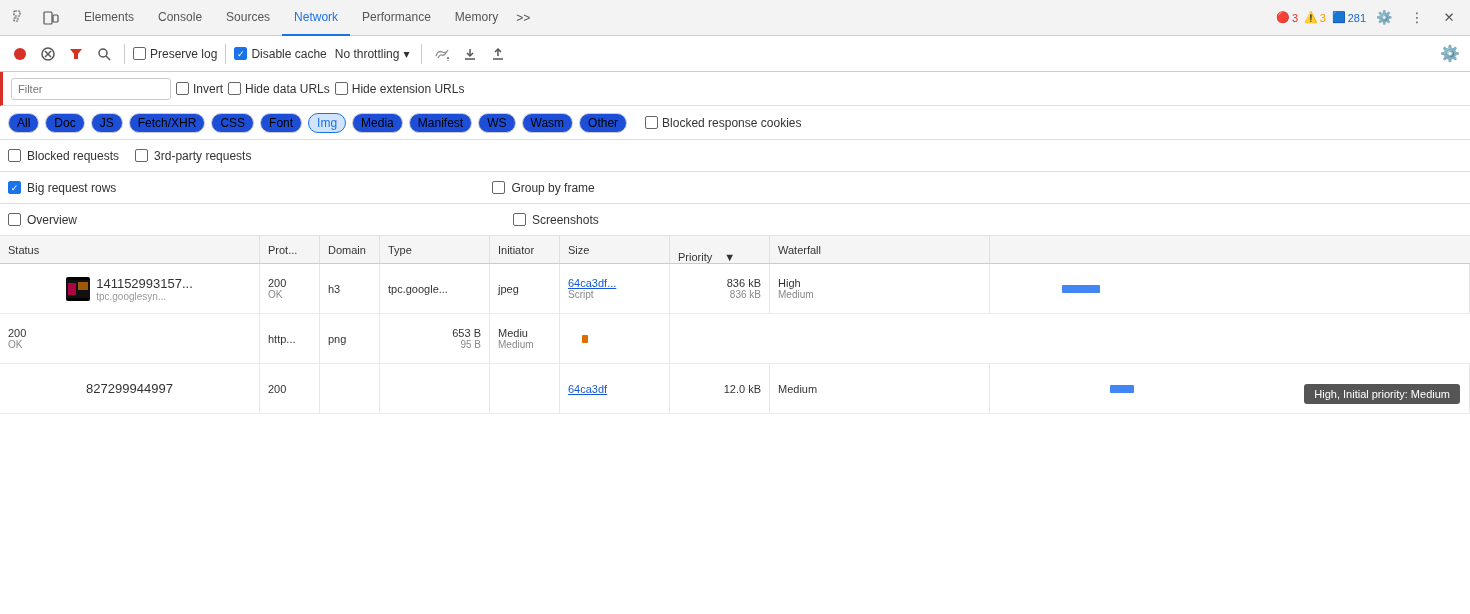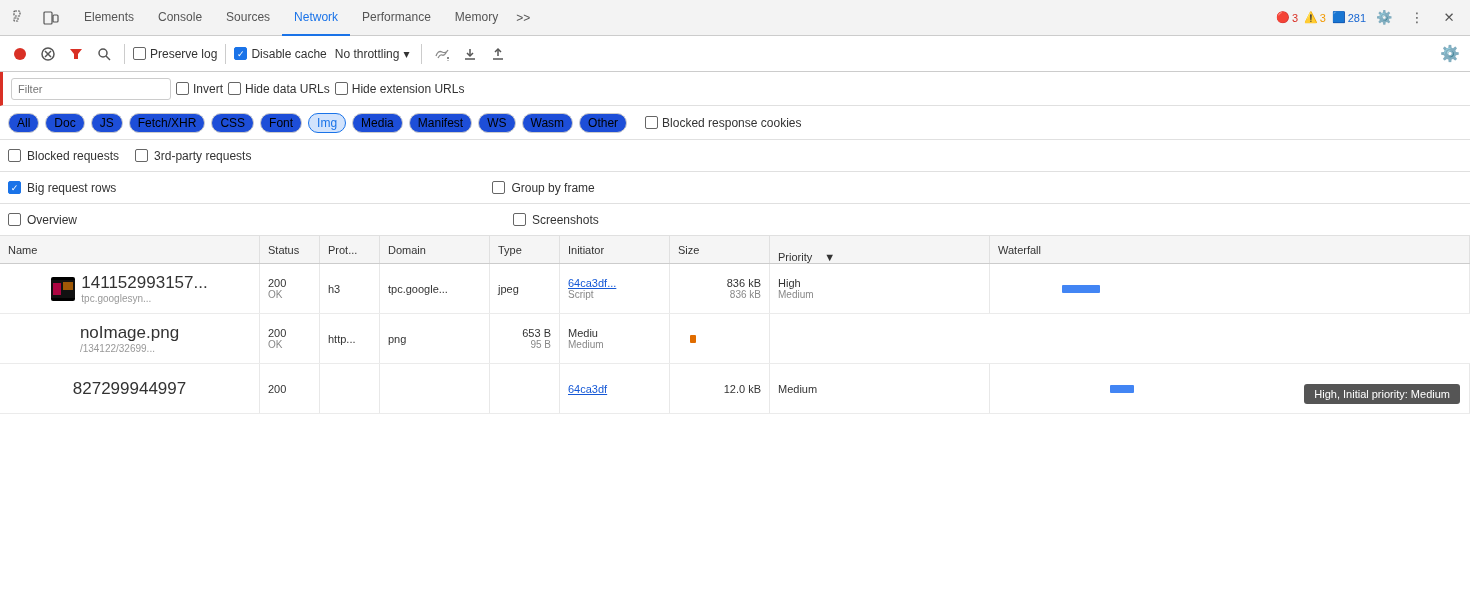--- a/index.html
+++ b/index.html
@@ -94,21 +94,21 @@
       border-bottom: 1px solid #ebebeb; height: 50px; cursor: pointer;
     }
     .td {
       display: flex; align-items: flex-start; padding: 6px 8px;
       font-size: 11px; border-right: 1px solid #e8e8e8; overflow: hidden;
       flex-direction: column; justify-content: center;
     }
     .td-name { flex-direction: row; align-items: center; gap: 6px; }
     .name-thumb { width: 24px; height: 24px; background: #000; border-radius: 2px; flex-shrink: 0; display: flex; align-items: center; justify-content: center; overflow: hidden; }
     .name-text { display: flex; flex-direction: column; }
-    .name-primary { font-size: 17px; color: #333; white-space: nowrap; overflow: hidden; text-overflow: ellipsis; max-width: 190px; }
+    .name-primary { font-size: 13px; color: #333; white-space: nowrap; overflow: hidden; text-overflow: ellipsis; max-width: 190px; }
     .name-secondary { font-size: 10px; color: #999; white-space: nowrap; overflow: hidden; text-overflow: ellipsis; max-width: 190px; }
     .status-ok { color: #888; font-size: 10px; }
     .initiator-link { color: #1558d6; text-decoration: underline; font-size: 11px; cursor: pointer; }
     .initiator-sub { color: #888; font-size: 10px; }
     .size-primary { font-size: 11px; text-align: right; width: 100%; }
     .size-secondary { font-size: 10px; color: #888; text-align: right; width: 100%; }
     .priority-primary { font-size: 11px; }
     .priority-secondary { font-size: 10px; color: #888; }
     .waterfall-bar-container { position: relative; width: 100%; height: 100%; display: flex; align-items: center; }
     .waterfall-bar { height: 8px; background: #4285f4; position: absolute; border-radius: 1px; }
@@ -330,23 +330,20 @@
     <span>Overview</span>
   </label>
   <label class="settings-option" style="margin-left:420px;">
     <div class="checkbox-custom"></div>
     <span>Screenshots</span>
   </label>
 </div>
 
 <div class="table-header">
   <div class="th">
-    <span>Name</span>
-  </div>
-  <div class="th">
     <span>Status</span>
   </div>
   <div class="th">
     <span>Prot...</span>
   </div>
   <div class="th">
     <span>Domain</span>
   </div>
   <div class="th">
     <span>Type</span>
@@ -408,26 +405,20 @@
       <span class="priority-secondary">Medium</span>
     </div>
     <div class="td" style="position:relative; padding:0;">
       <div class="waterfall-bar-container">
         <div class="waterfall-bar" style="left:15%; width:8%;"></div>
       </div>
     </div>
   </div>
 
   <div class="table-row">
-    <div class="td td-name">
-      <div class="name-text">
-        <span class="name-primary">noImage.png</span>
-        <span class="name-secondary">/134122/32699...</span>
-      </div>
-    </div>
     <div class="td">
       <span>200</span>
       <span class="status-ok">OK</span>
     </div>
     <div class="td">
       <span>http...</span>
     </div>
     <div class="td">
       <span>png</span>
     </div>

